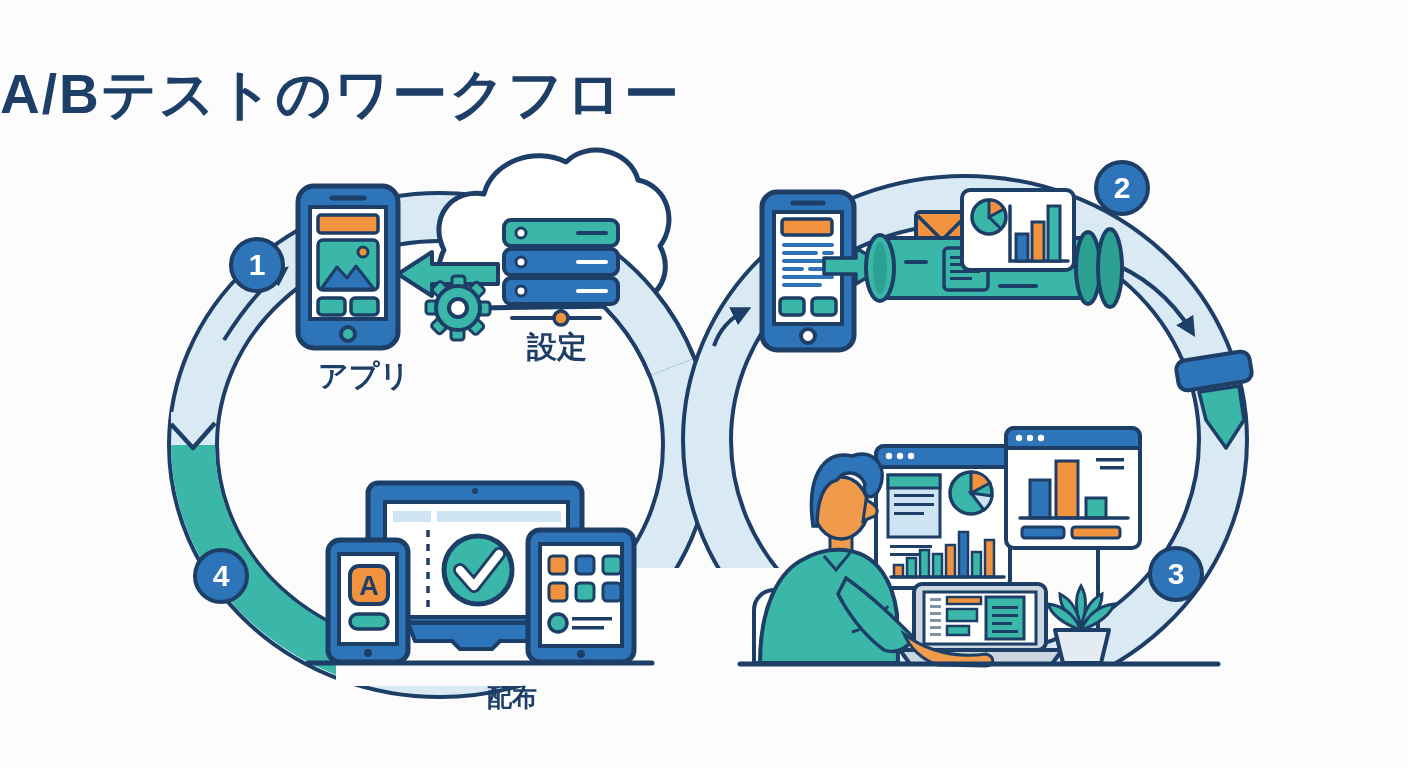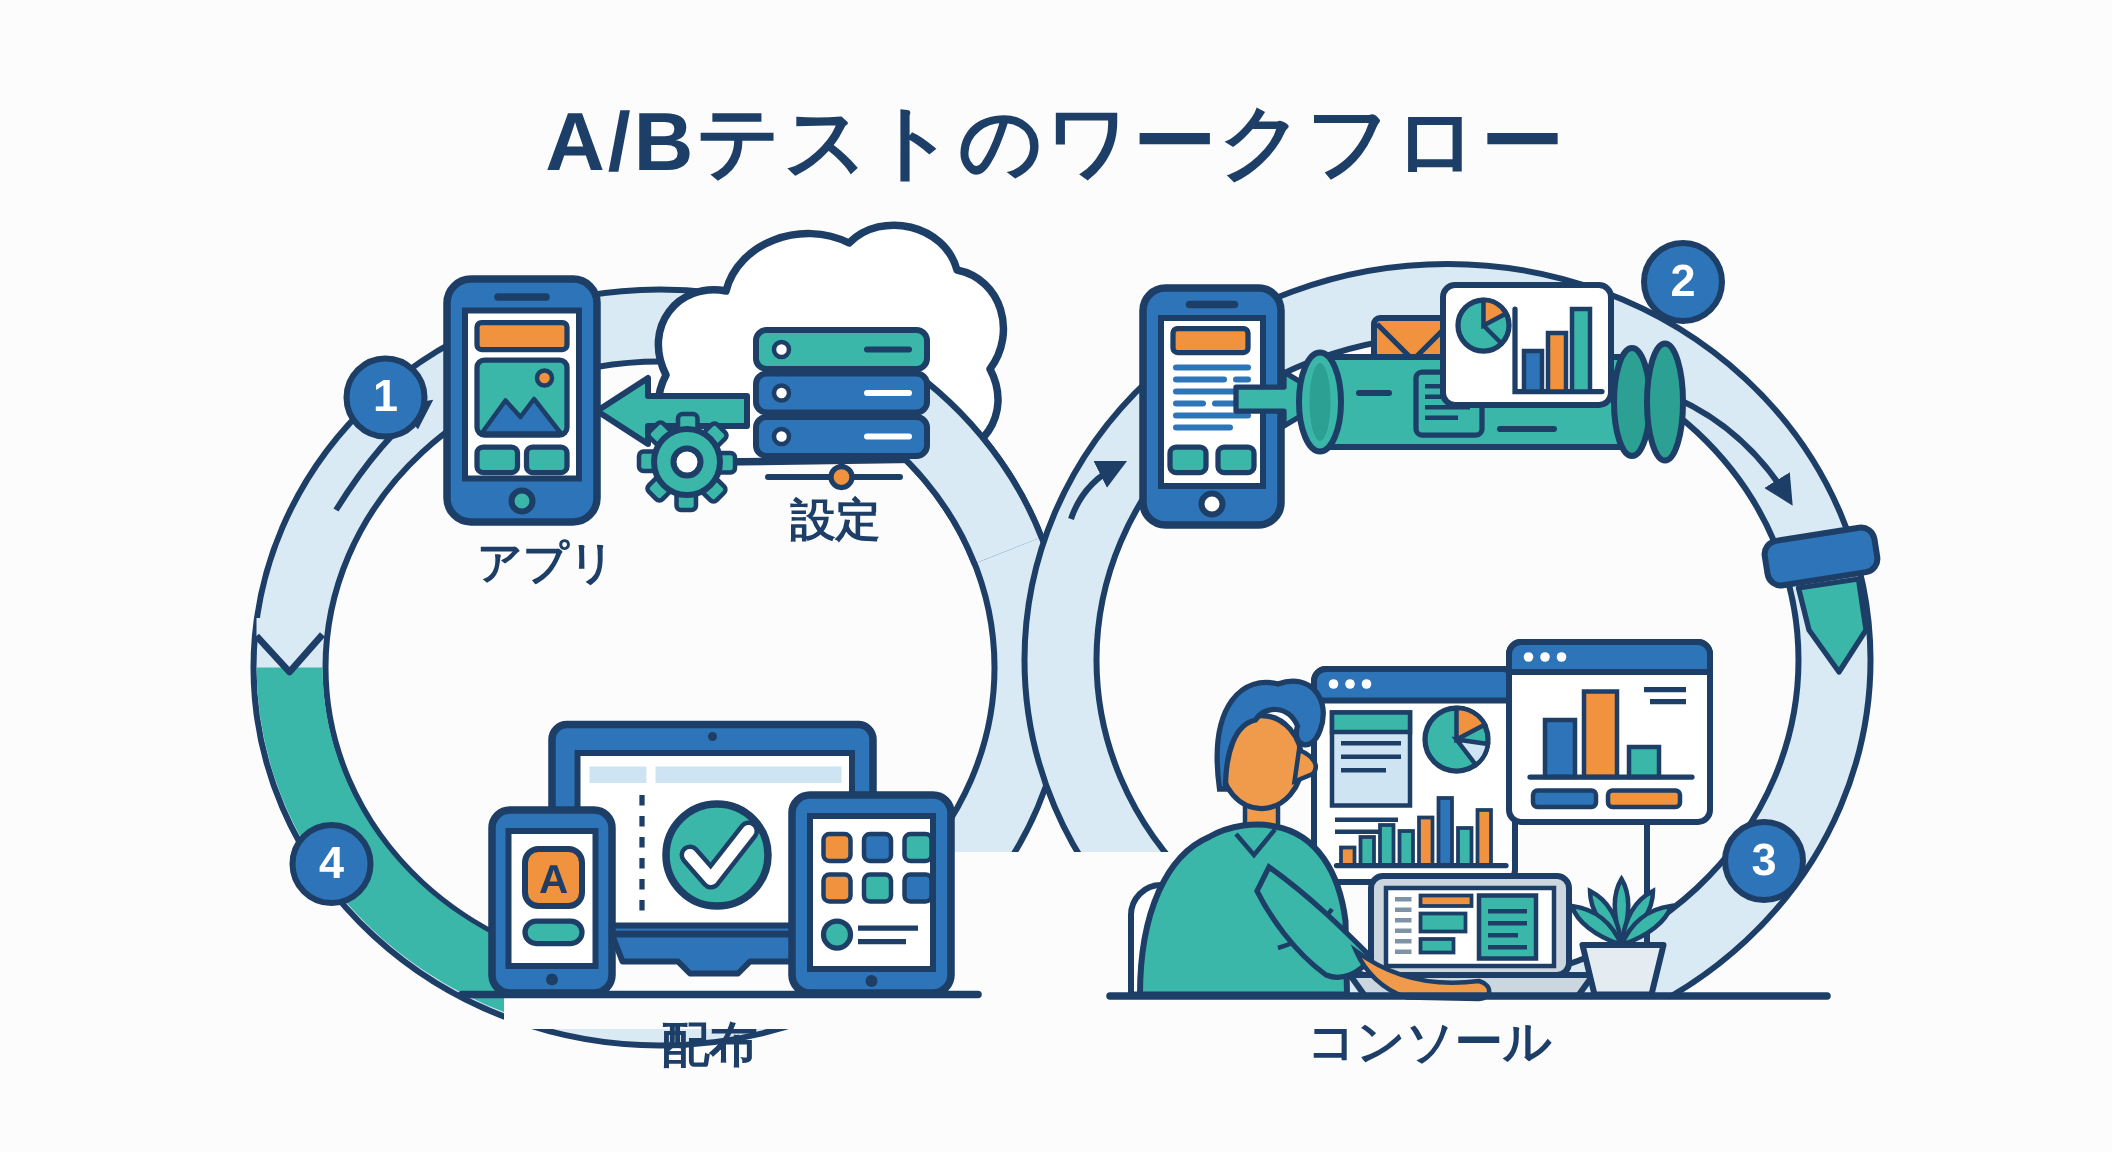--- a/index.html
+++ b/index.html
@@ -5,34 +5,34 @@
   :root{
     --navy:#1d3e66; --blue:#2e74b8; --teal:#3ab7a9; --teal-dark:#2ba093;
     --pale-blue:#d9eaf4; --panel-blue:#cfe4f2; --orange:#f0923e; --skin:#f09b4b;
     --silver:#ccd6de; --background:#fcfcfd;
   }
   html,body{margin:0;padding:0;}
   body{font-family:"Liberation Sans","DejaVu Sans",sans-serif;background:#fff;}
   .stage{position:relative;width:1408px;height:768px;background:var(--background);overflow:hidden;}
   .stage svg{position:absolute;left:0;top:0;}
   .title{
-    position:absolute;left:0;top:58px;width:100%;text-align:center;
+    position:absolute;left:0;top:58px;width:100%;
     font-size:55px;font-weight:800;color:var(--navy);letter-spacing:2px;white-space:nowrap;
   }
   .badge{
     position:absolute;width:56px;height:56px;border-radius:50%;
     background:var(--blue);border:4px solid var(--navy);box-sizing:border-box;
     color:#fff;font-size:30px;font-weight:800;
     display:flex;align-items:center;justify-content:center;
   }
   .node-label{
     position:absolute;transform:translate(-50%,-50%);
     font-weight:800;color:var(--navy);white-space:nowrap;
   }
-  .fs30{font-size:30px;} .fs32{font-size:32px;}
+  .fs30{font-size:30px;} .fs32{font-size:25px;margin-left:39px;}
 </style>
 </head>
 <body>
 
 <div class="stage">
 
 <svg width="1408" height="768" viewBox="0 0 1408 768">
   <defs>
     <marker id="ah" viewBox="0 0 10 10" refX="7" refY="5" markerWidth="5" markerHeight="5" orient="auto-start-reverse">
       <path d="M0,0 L10,5 L0,10 Z" style="fill:var(--navy)"></path>
@@ -320,15 +320,14 @@
 <div class="title">A/Bテストのワークフロー</div>
 
 <div class="badge" style="left:229px;top:237px">1</div>
 <div class="badge" style="left:1094px;top:160px">2</div>
 <div class="badge" style="left:1148px;top:546px">3</div>
 <div class="badge" style="left:193px;top:548px">4</div>
 
 <div class="node-label fs30" style="left:364px;top:376px">アプリ</div>
 <div class="node-label fs30" style="left:557px;top:347px">設定</div>
 <div class="node-label fs32" style="left:473px;top:697px">配布</div>
-<div class="node-label fs32" style="left:953px;top:695px">コンソール</div>
 
 </div>
 
 </body></html>

